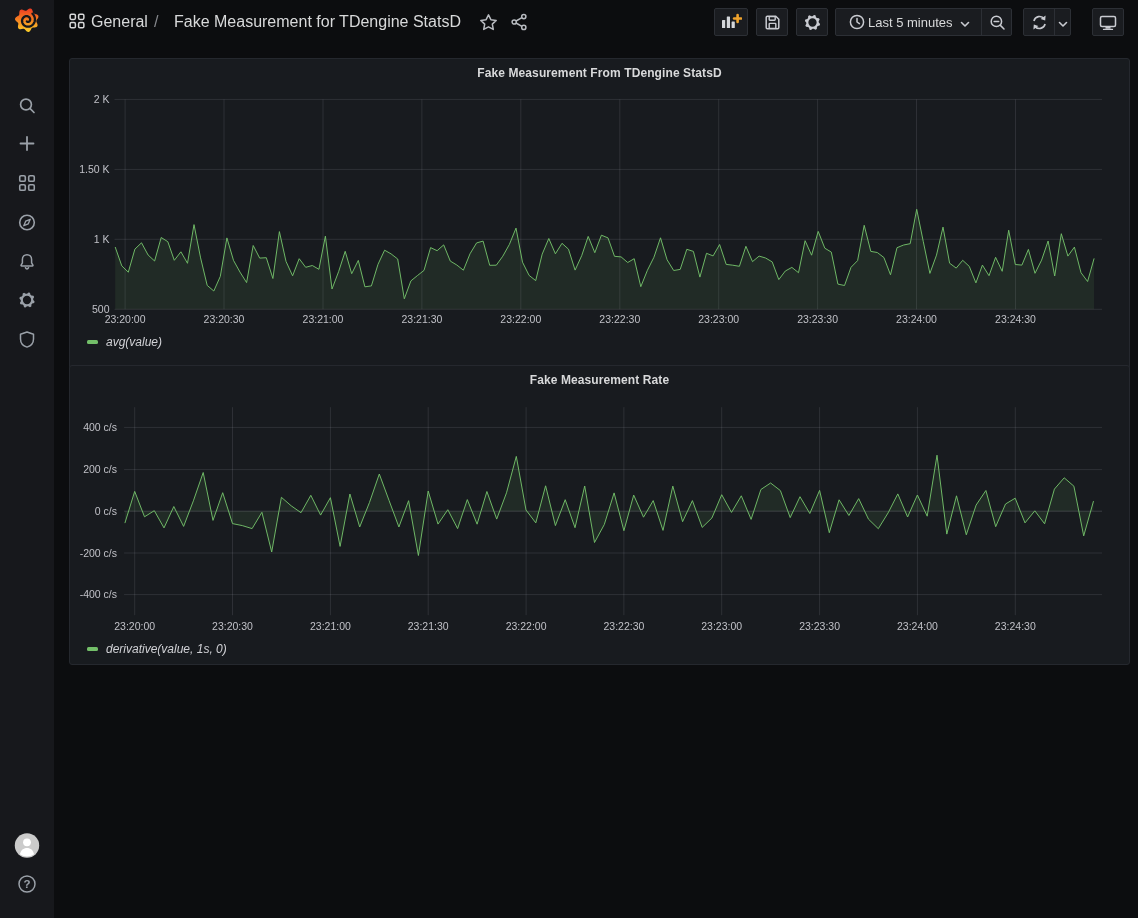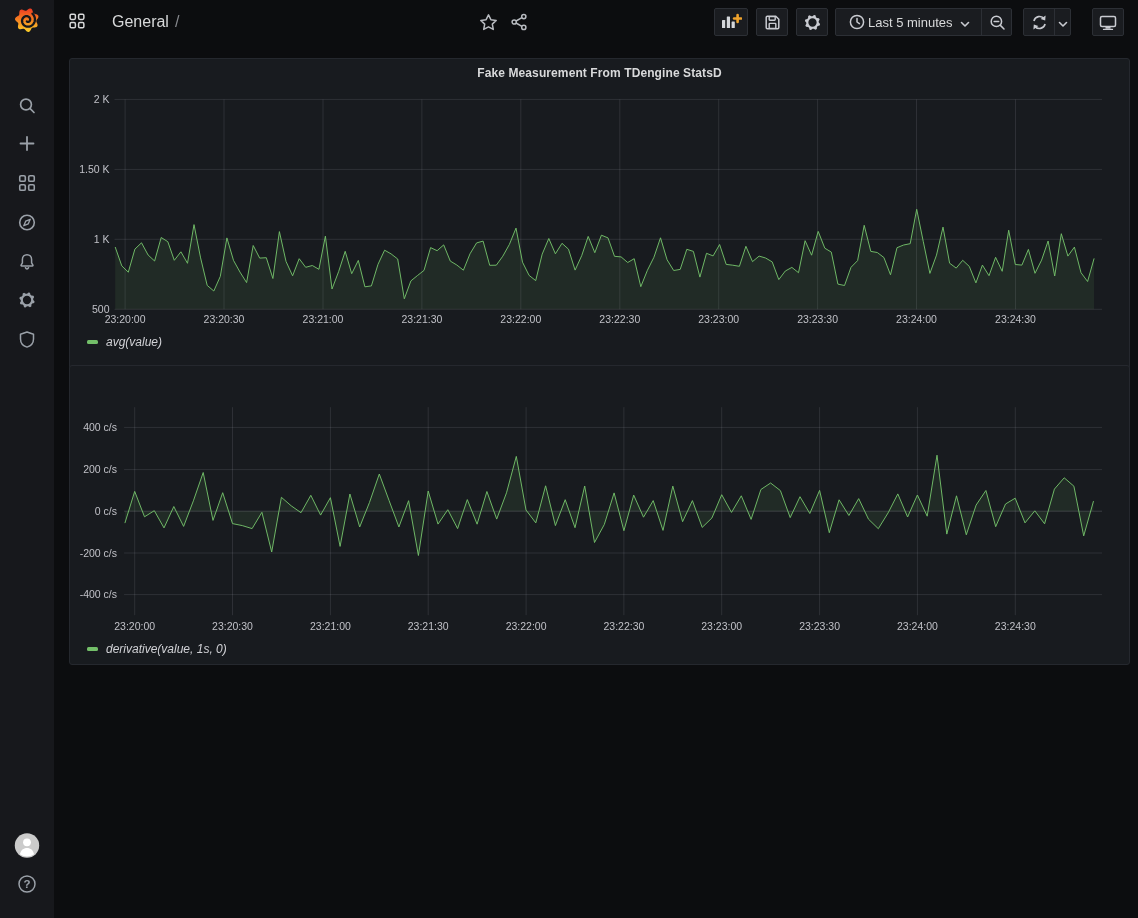--- a/index.html
+++ b/index.html
@@ -3,21 +3,21 @@
 * { margin:0; padding:0; box-sizing:border-box; }
 html,body { width:1138px; height:918px; background:#0c0d0f; overflow:hidden;
   font-family:"Liberation Sans", sans-serif; }
 #app { position:relative; width:1138px; height:918px; }
 #sidebar { position:absolute; left:0; top:0; width:54px; height:918px; background:#17181c; z-index:5; }
 .sic { position:absolute; left:27px; transform:translate(-50%,-50%); height:19px; display:flex; align-items:center; }
 #logo { position:absolute; left:27px; top:22px; transform:translate(-50%,-50%); }
 .panel { position:absolute; background:#181b1f; border:1px solid #25282e; border-radius:3px; }
 .ptitle { position:absolute; width:100%; text-align:center; top:7px; font-size:12px; font-weight:bold;
   color:#d8d9da; letter-spacing:0.1px; }
-.navtxt { position:absolute; top:0; height:44px; display:flex; align-items:center; color:#d8d9da; font-size:16px;margin-left:21px; }
+.navtxt { position:absolute; top:0; height:44px; display:flex; align-items:center; color:#d8d9da; font-size:16px; }
 .btn { position:absolute; top:8px; height:28px; background:#1a1c20; border:1px solid #2c2f35;
   border-radius:2px; display:flex; align-items:center; justify-content:center; }
 .legend { position:absolute; font-size:12px; color:#d0d1d5;font-style:italic; }
 .lsw { display:inline-block; width:11px; height:4px; border-radius:1.5px; background:#73bf69; vertical-align:2px; margin-right:8px; }
 text { font-family:"Liberation Sans", sans-serif; }
 </style></head><body>
 <div id="app">
   <div id="sidebar">
       <div id="logo"><svg width="28" height="28" viewBox="0 0 28 28">
 <defs>
@@ -92,20 +92,21 @@
   <div style="position:absolute;left:69px;top:13px"><svg width="16" height="16" viewBox="0 0 17 17">
         <g fill="none" stroke="#d8d9da" stroke-width="1.6">
           <rect x="1.2" y="1.2" width="5.6" height="5.6" rx="1.4"></rect>
           <rect x="10.2" y="1.2" width="5.6" height="5.6" rx="1.4"></rect>
           <rect x="1.2" y="10.2" width="5.6" height="5.6" rx="1.4"></rect>
           <rect x="10.2" y="10.2" width="5.6" height="5.6" rx="1.4"></rect>
         </g>
       </svg></div>
   <div class="navtxt" style="left:91px">General</div>
   <div class="navtxt" style="left:154px;color:#85878c">/</div>
+  <div class="navtxt" style="left:174px">Fake Measurement for TDengine StatsD</div>
   <div style="position:absolute;left:479px;top:13px"><svg width="19" height="19" viewBox="0 0 19 19">
         <path d="M9.5,1.8 L11.9,6.7 L17.2,7.4 L13.3,11.1 L14.3,16.4 L9.5,13.8 L4.7,16.4 L5.7,11.1 L1.8,7.4 L7.1,6.7 Z" fill="none" stroke="#b8bbc0" stroke-width="1.5" stroke-linejoin="round"></path>
       </svg></div>
   <div style="position:absolute;left:510px;top:13px"><svg width="18" height="18" viewBox="0 0 18 18">
         <g fill="none" stroke="#b8bbc0" stroke-width="1.5">
           <circle cx="13.8" cy="3.6" r="2.1"></circle>
           <circle cx="4.2" cy="9" r="2.1"></circle>
           <circle cx="13.8" cy="14.4" r="2.1"></circle>
           <line x1="6.1" y1="8" x2="11.9" y2="4.7"></line>
           <line x1="6.1" y1="10" x2="11.9" y2="13.3"></line>
@@ -206,20 +207,21 @@
         <text x="549.8" y="263.5" text-anchor="middle" fill="#c0c1c7" font-size="10.5">23:22:30</text>
         <text x="648.7" y="263.5" text-anchor="middle" fill="#c0c1c7" font-size="10.5">23:23:00</text>
         <text x="747.6" y="263.5" text-anchor="middle" fill="#c0c1c7" font-size="10.5">23:23:30</text>
         <text x="846.5" y="263.5" text-anchor="middle" fill="#c0c1c7" font-size="10.5">23:24:00</text>
         <text x="945.5" y="263.5" text-anchor="middle" fill="#c0c1c7" font-size="10.5">23:24:30</text>
       </svg>
     <div class="legend" style="left:17px;top:276px"><span class="lsw"></span>avg(value)</div>
   </div>
 
   <div class="panel" style="left:69px;top:365px;width:1061px;height:300px">
+    <div class="ptitle">Fake Measurement Rate</div>
     <svg width="1059" height="297" style="position:absolute;left:0;top:0">
         <line x1="54.1" y1="61.4" x2="1032" y2="61.4" stroke="rgba(204,204,220,0.12)" stroke-width="1"></line>
         <line x1="54.1" y1="103.6" x2="1032" y2="103.6" stroke="rgba(204,204,220,0.12)" stroke-width="1"></line>
         <line x1="54.1" y1="145.2" x2="1032" y2="145.2" stroke="rgba(204,204,220,0.20)" stroke-width="1"></line>
         <line x1="54.1" y1="187.0" x2="1032" y2="187.0" stroke="rgba(204,204,220,0.12)" stroke-width="1"></line>
         <line x1="54.1" y1="228.6" x2="1032" y2="228.6" stroke="rgba(204,204,220,0.12)" stroke-width="1"></line>
         <line x1="64.7" y1="41.2" x2="64.7" y2="249.2" stroke="rgba(204,204,220,0.12)" stroke-width="1"></line>
         <line x1="162.5" y1="41.2" x2="162.5" y2="249.2" stroke="rgba(204,204,220,0.12)" stroke-width="1"></line>
         <line x1="260.4" y1="41.2" x2="260.4" y2="249.2" stroke="rgba(204,204,220,0.12)" stroke-width="1"></line>
         <line x1="358.2" y1="41.2" x2="358.2" y2="249.2" stroke="rgba(204,204,220,0.12)" stroke-width="1"></line>

